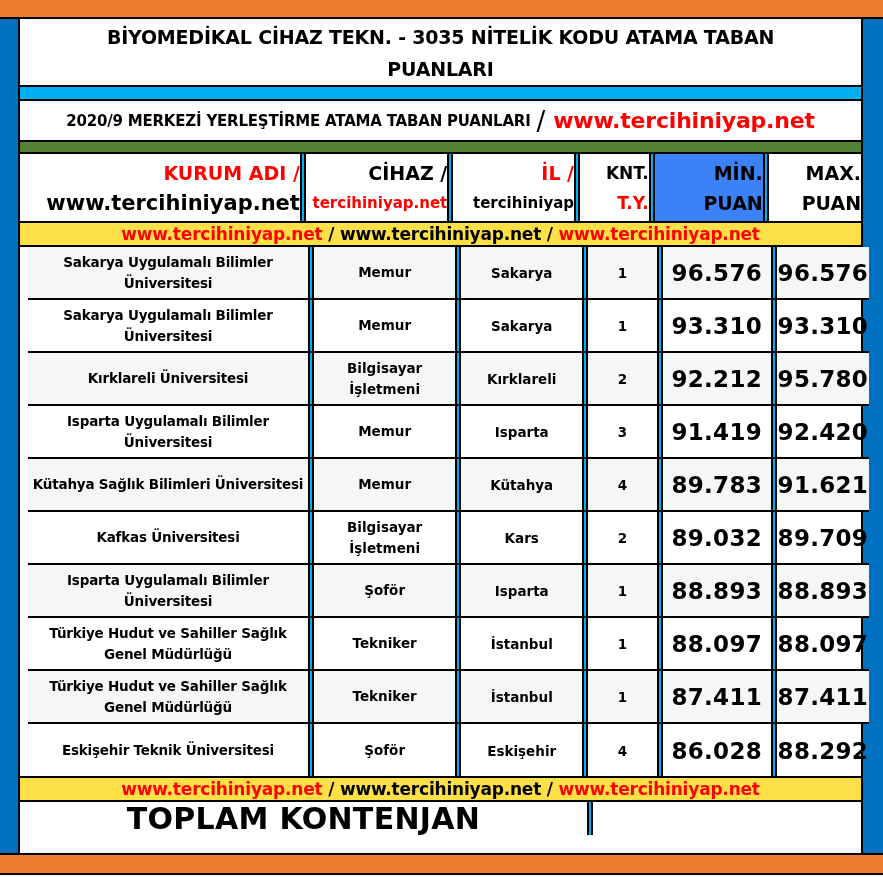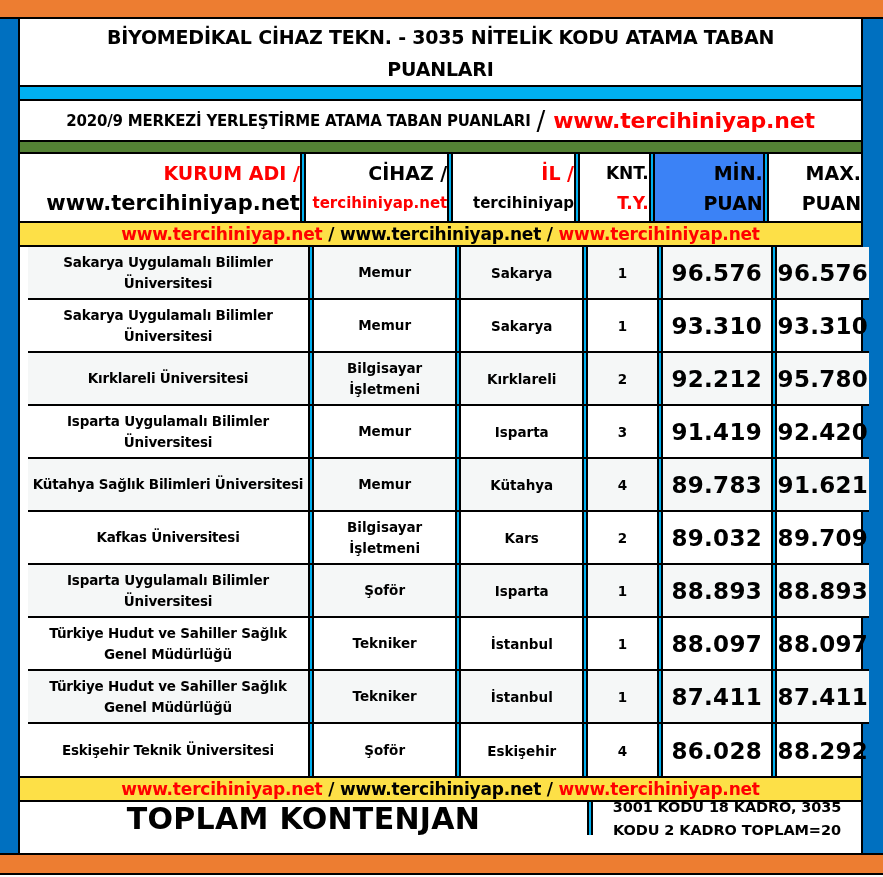--- a/index.html
+++ b/index.html
@@ -262,20 +262,16 @@
       </div>
     </div>
 
   <div class="row lightgreen lg2">
     <span class="red">www.tercihiniyap.net</span><span> / </span><span>www.tercihiniyap.net</span><span> / </span><span class="red">www.tercihiniyap.net</span>
   </div>
 
   <div class="grid toplam">
     <div class="cell t-label">TOPLAM KONTENJAN</div>
     <div class="div"></div>
-    <div class="cell t-note">
-      <span>3001 KODU 18 KADRO, 3035</span>
-      <span>KODU 2 KADRO TOPLAM=20</span>
-    </div>
   </div>
 </div>
 
 <div class="band-orange bottom"></div>
 
 </body></html>

